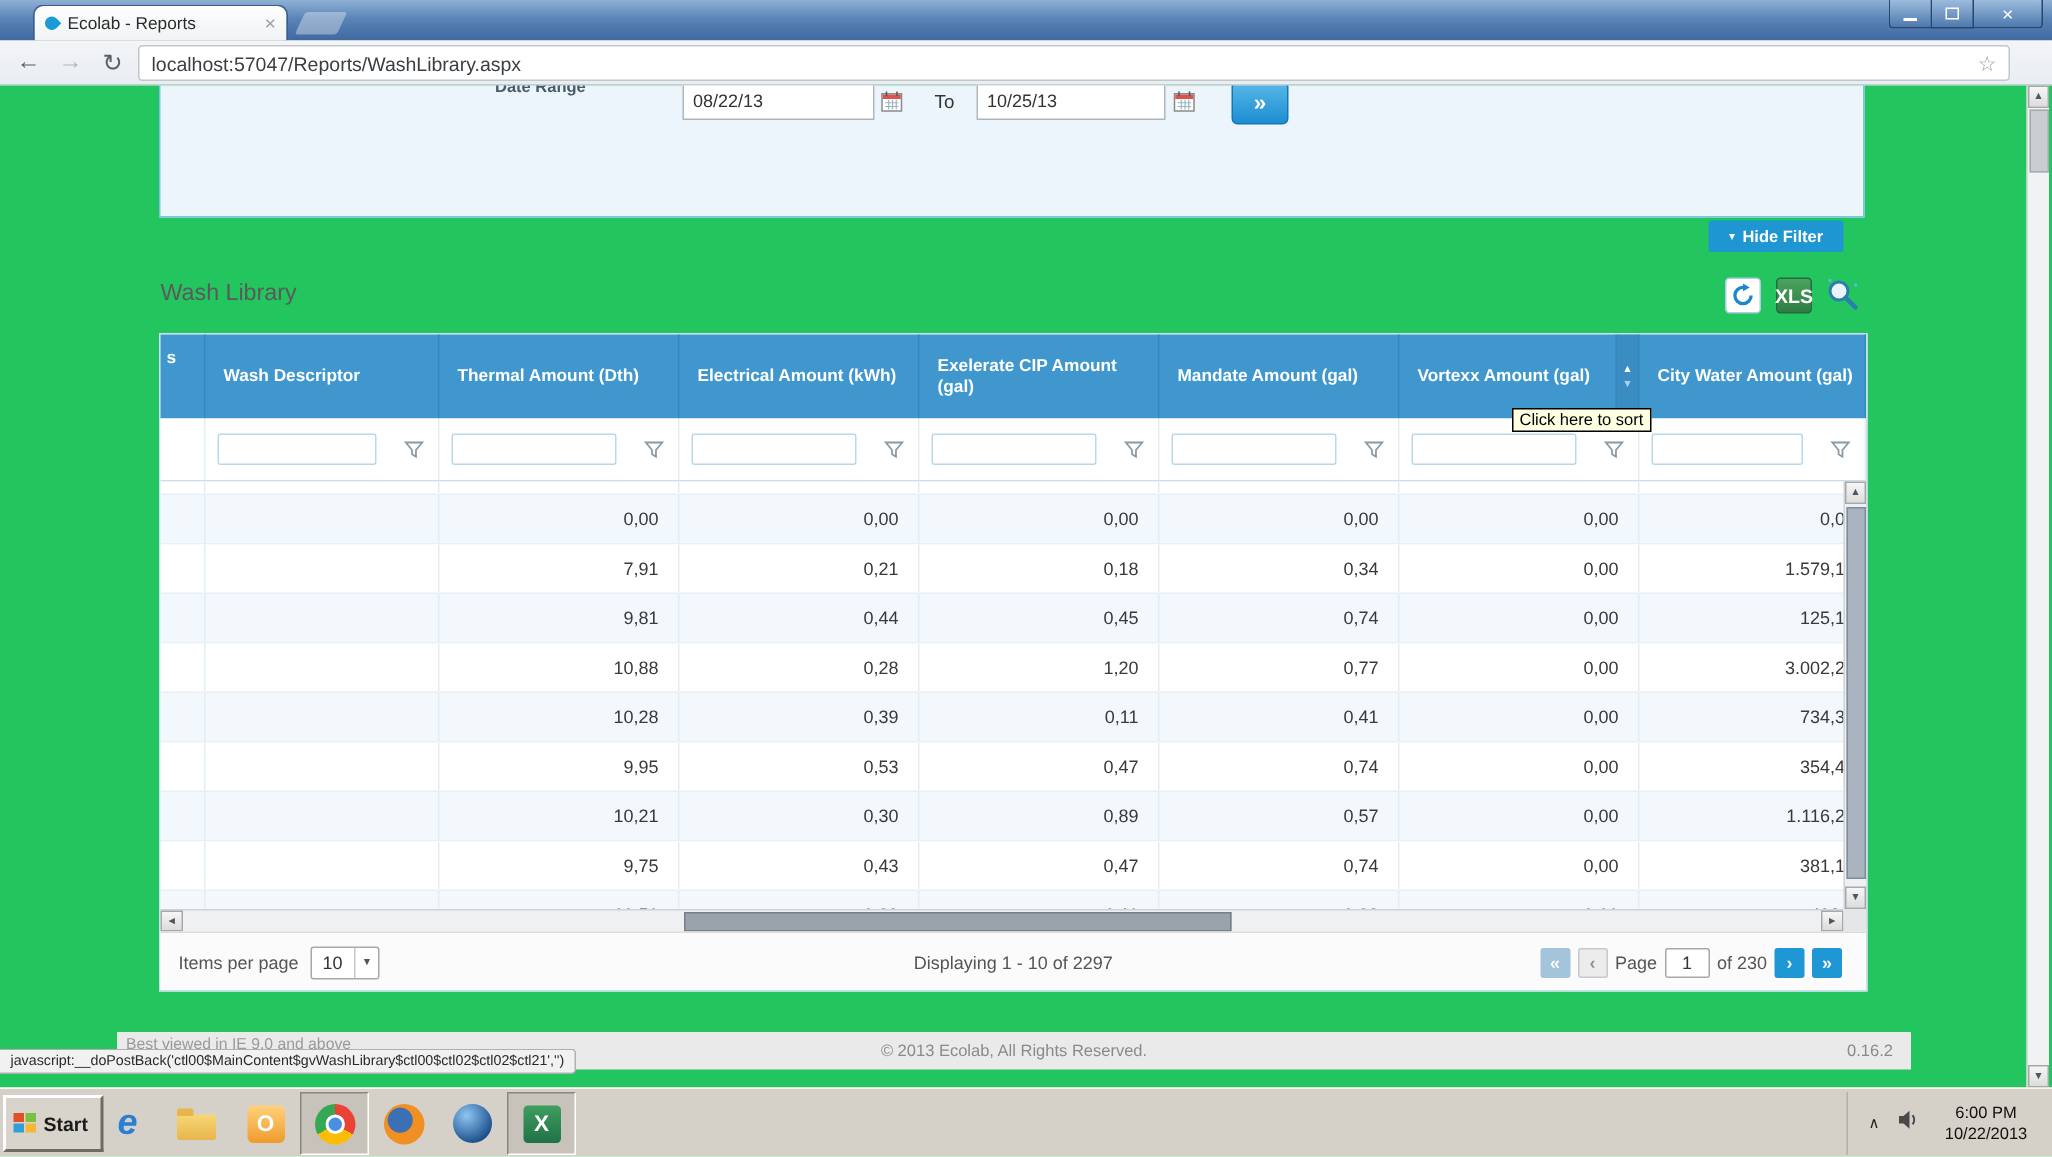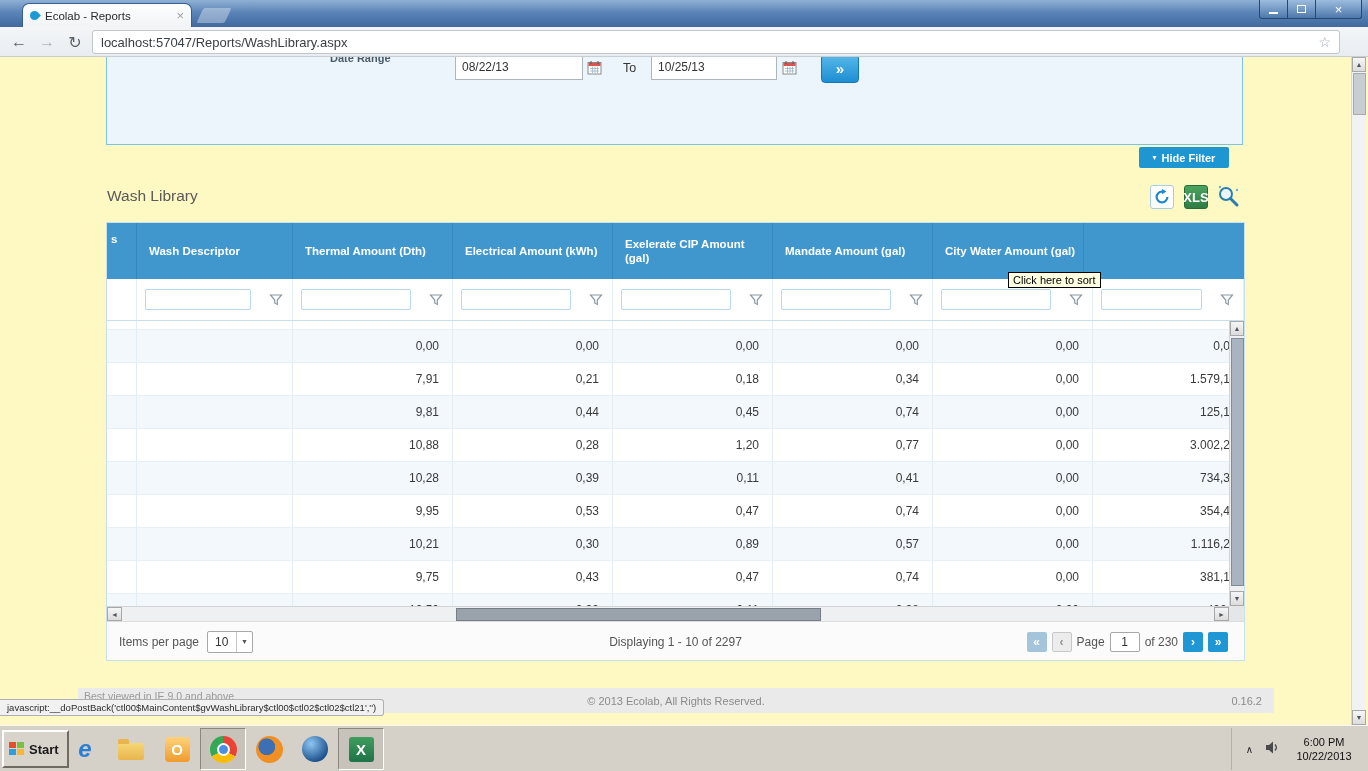--- a/index.html
+++ b/index.html
@@ -31,21 +31,21 @@
     background:linear-gradient(#f3f5f7,#e9edf1); border-bottom:1px solid #c9ced3; }
   .navbtn { position:absolute; top:3px; width:26px; height:24px; display:flex; align-items:center; justify-content:center;
     font-size:16px; color:#586068; border-radius:3px; }
   .navbtn.fwd { color:#b0b6bc; }
   .omnibox { position:absolute; left:92px; top:3px; width:1248px; height:24px; background:#fff;
     border:1px solid #c2c7cc; border-radius:3px; display:flex; align-items:center; padding:0 8px; }
   .url { font-size:13px; color:#3a3f44; flex:1; white-space:nowrap; overflow:hidden; }
   .star { font-size:14px; color:#9aa2aa; }
 
   
-  .viewport { position:absolute; left:0; top:57px; width:1368px; height:668px; background:#fef9c3; overflow:hidden; }
+  .viewport { position:absolute; left:0; top:57px; width:1368px; height:668px; background:#22c55e; overflow:hidden; }
 
   .filter-panel { position:absolute; left:106px; top:-60px; width:1137px; height:148px;
     background:#ebf5fb; border:1px solid #79c3e8; }
   .fp-label { position:absolute; left:330px; top:-5px; font-size:11px; font-weight:bold; color:#4a5a6a; }
   .fp-input { position:absolute; top:-3px; height:26px; border:1px solid #aeb6bd; background:#fff;
     font-size:12px; color:#333; padding:0 6px; }
   .fp-cal { position:absolute; top:3px; width:15px; height:15px; cursor:default; }
   .fp-to { position:absolute; left:623px; top:4px; font-size:12.5px; color:#333; }
   .fp-go { position:absolute; left:821px; top:-3px; width:38px; height:29px; border-radius:4px;
     background:linear-gradient(#58b8e8,#1d8ed2); border:1px solid #1578b4; color:#fff;
@@ -274,20 +274,27 @@
           </div>
           <div class="hcell" style="width: 160px;">
             <span>Electrical Amount (kWh)</span>
           </div>
           <div class="hcell" style="width: 160px;">
             <span>Exelerate CIP Amount (gal)</span>
           </div>
           <div class="hcell" style="width: 160px;">
             <span>Mandate Amount (gal)</span>
           </div>
+          <div class="hcell" style="width: 160px;">
+            <span>Vortexx Amount (gal)</span>
+            <div class="sortstrip">
+              <span class="sa">▲</span>
+              <span class="sd">▼</span>
+            </div>
+          </div>
           <div class="hcell" style="width: 151px;">
             <span>City Water Amount (gal)</span>
           </div>
         </div>
       <div class="gfilter">
           <div class="fcell" style="width: 30px;"></div>
           <div class="fcell" style="width: 156px;">
             <input class="finput" style="width: 106px;">
             <svg class="funnel" width="14" height="14" viewBox="0 0 14 14" style="right:9px;">
               <path d="M1.5 2 h11 l-4.2 5 v4.5 l-2.6 -1.6 v-2.9 z" fill="none" stroke="#8a9aa6" stroke-width="1.2"></path>

